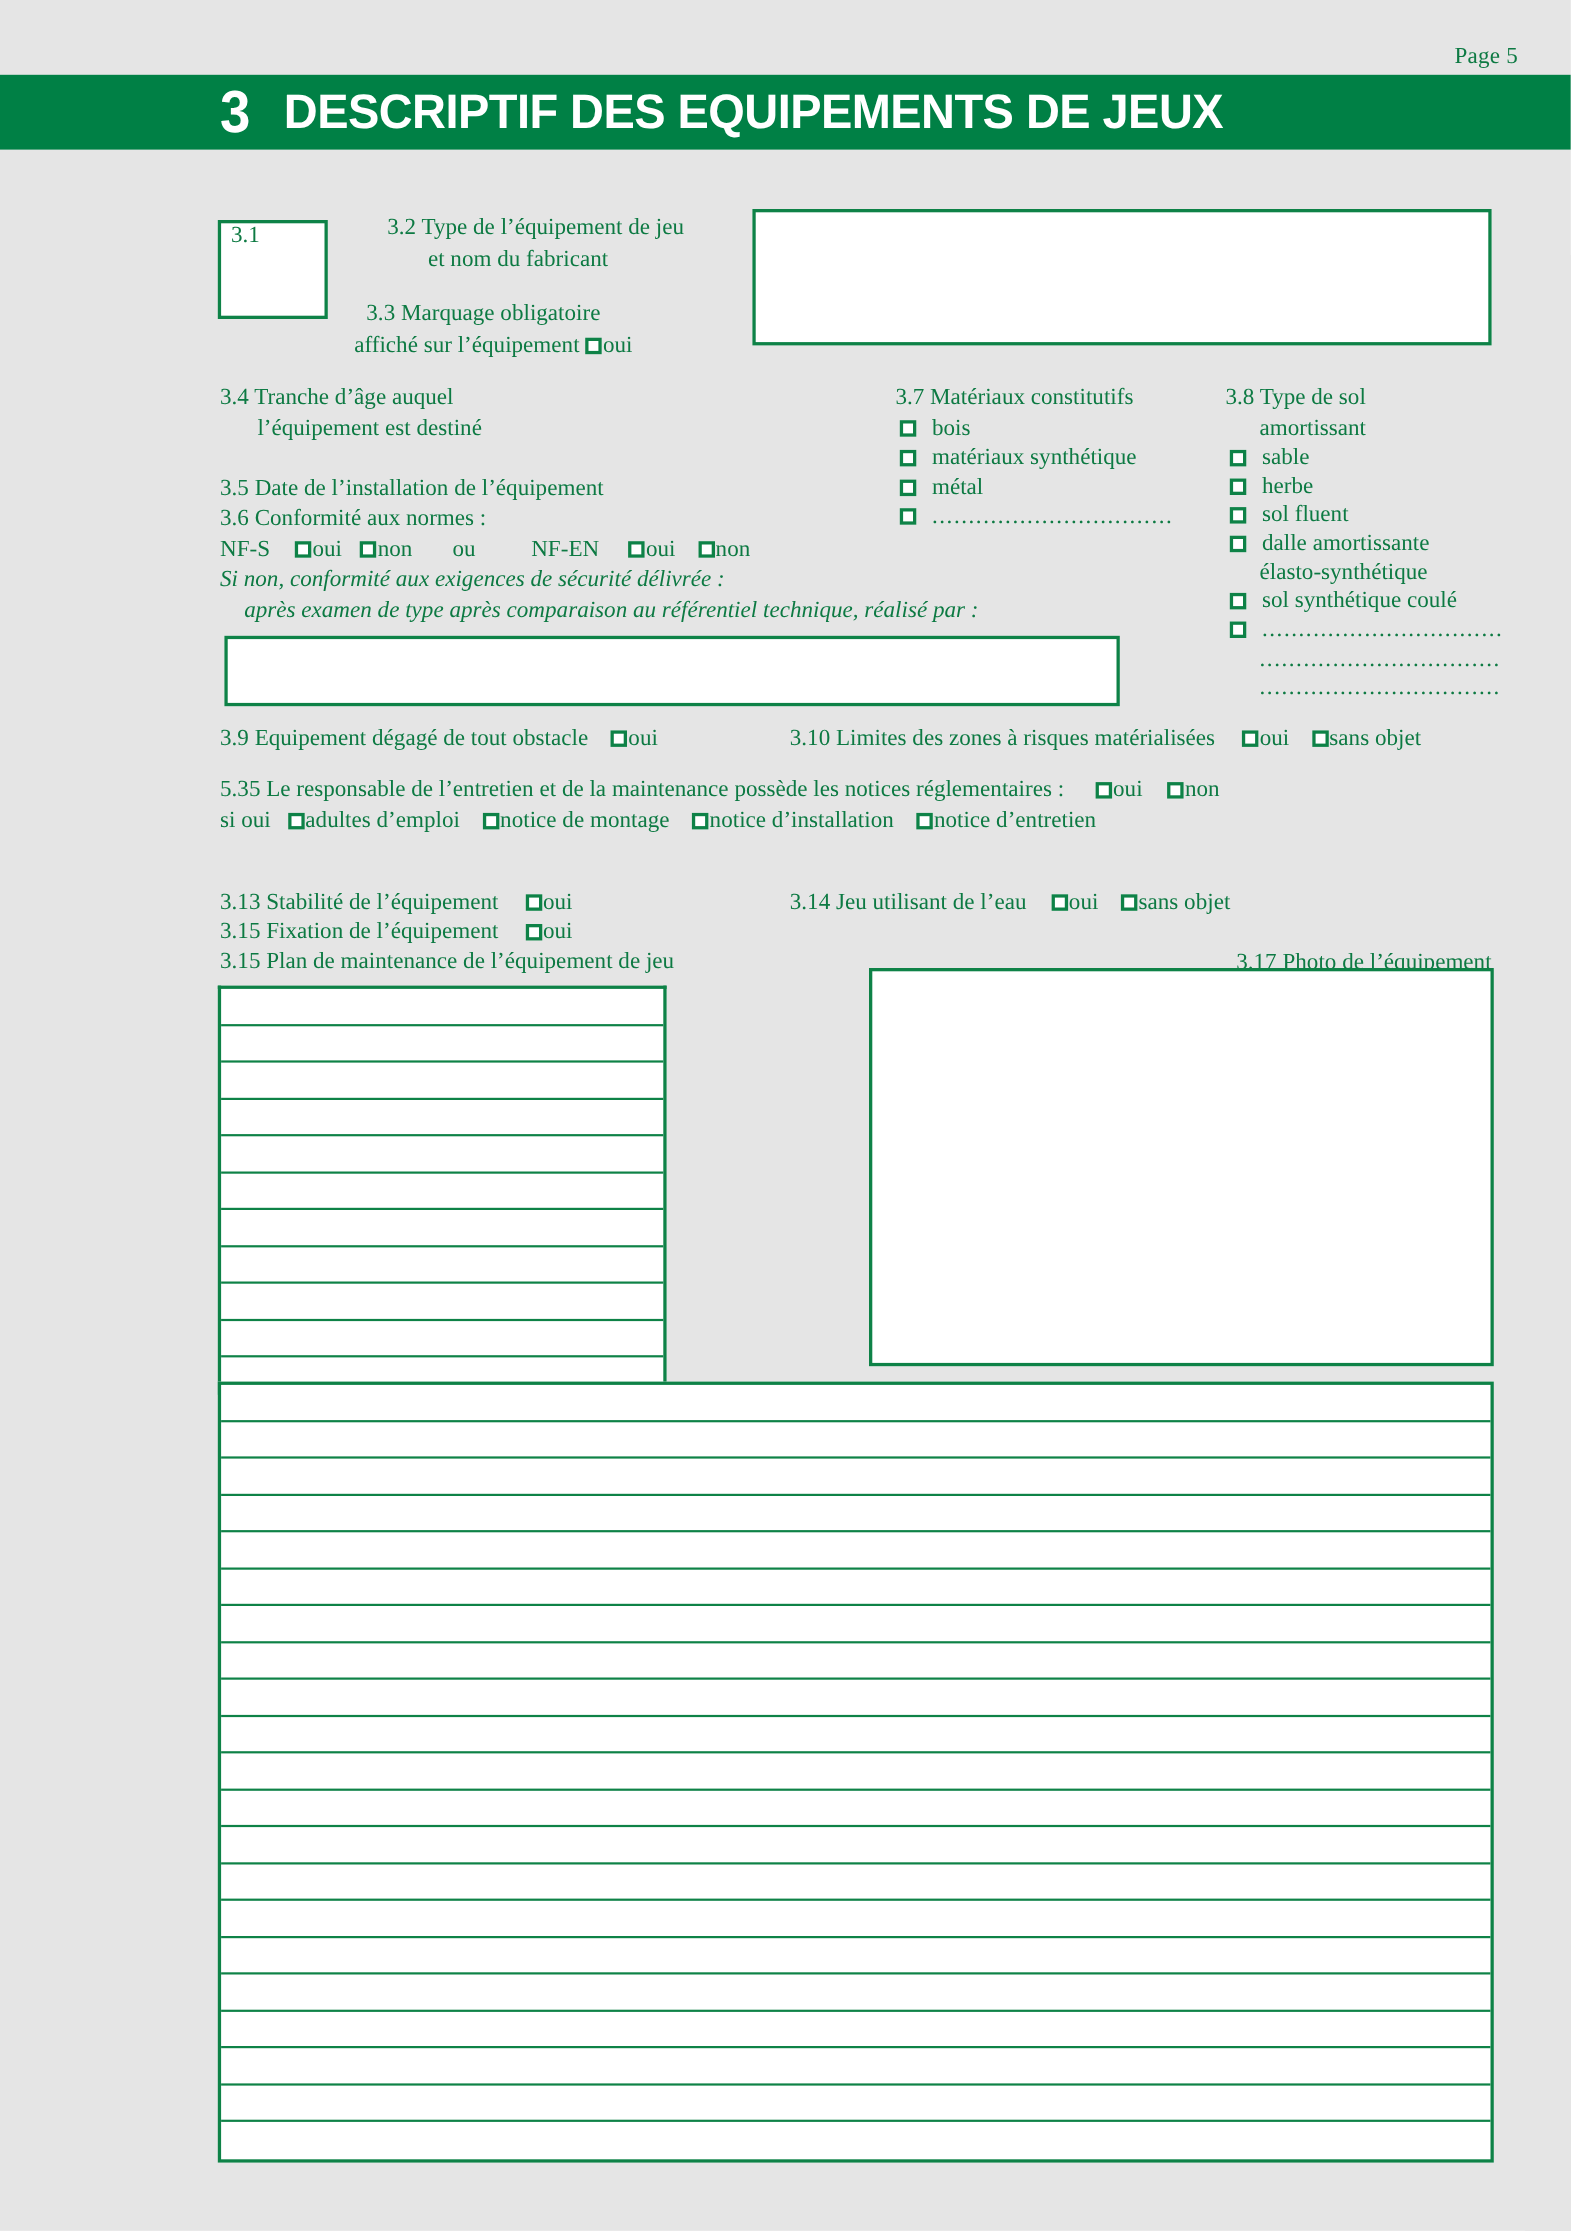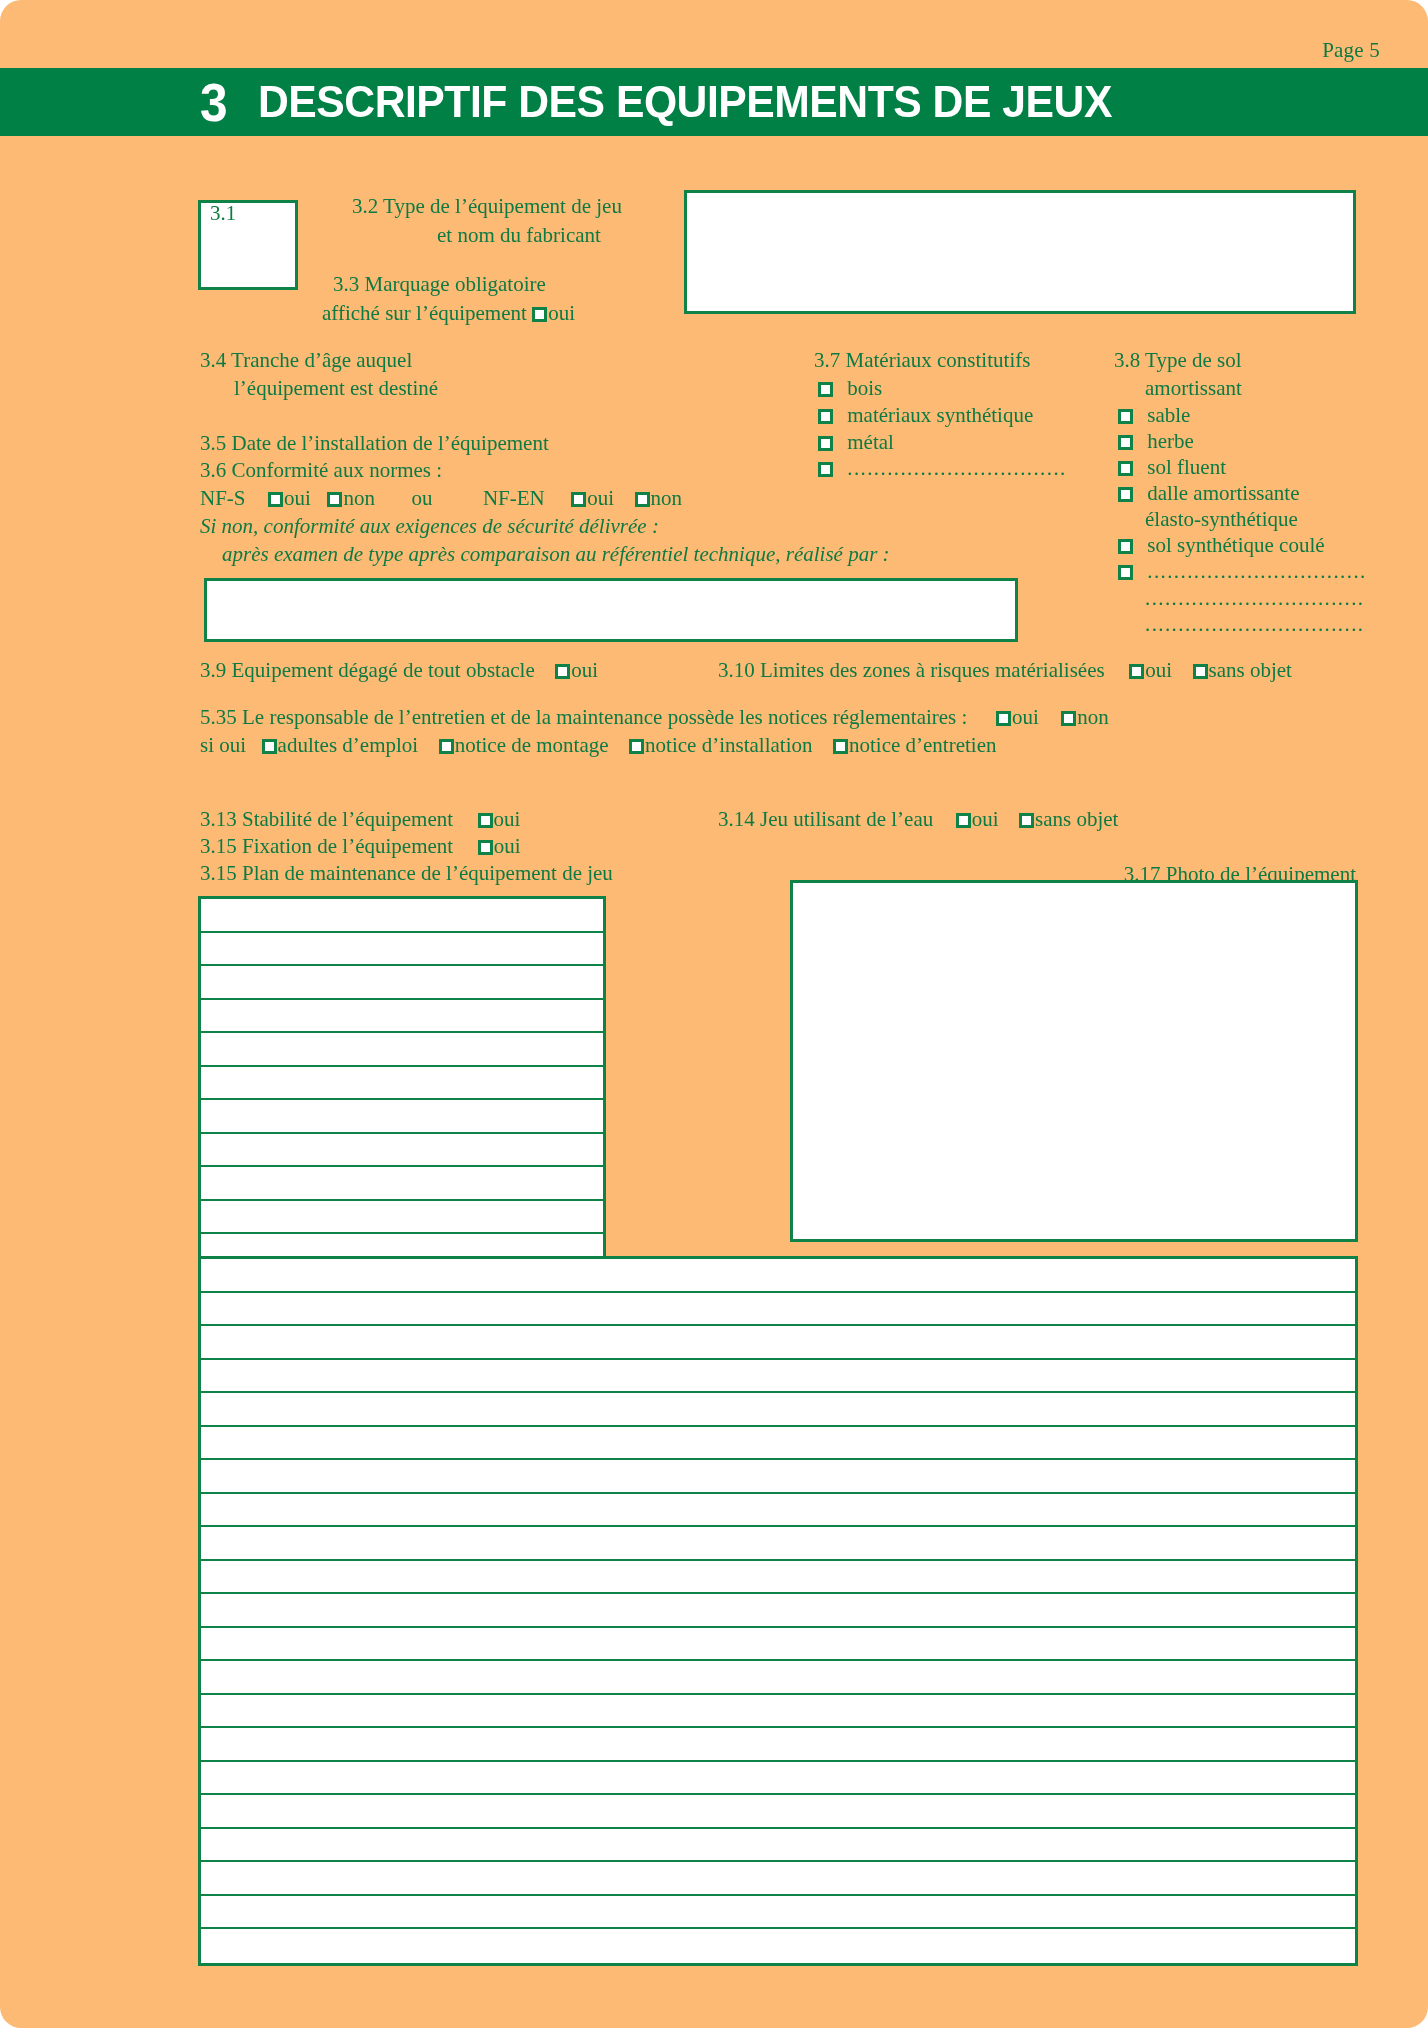--- a/index.html
+++ b/index.html
@@ -10,23 +10,22 @@
     width: 1428px;
     height: 2028px;
     background: #ffffff;
     font-family: "Liberation Serif", serif;
   }
 
   .page {
     position: relative;
     width: 1428px;
     height: 2028px;
-    background: #fdba74;
+    background: #e5e5e5;
     overflow: hidden;
-    border-radius: 21px;
   }
 
   
   .page-number {
     position: absolute;
     top: 38px;
     right: 48px;
     font-size: 21px;
     color: #0d7a43;
     letter-spacing: 0.2px;
@@ -146,21 +145,21 @@
 
   <div class="banner">
     <span class="banner-number">3</span>
     <span class="banner-title">DESCRIPTIF DES EQUIPEMENTS DE JEUX</span>
   </div>
 
   <div class="box" style="left:198px; top:200px; width:100px; height:90px;"></div>
   <div class="txt" style="left:210px; top:203px;">3.1</div>
 
   <div class="txt" style="left:352px; top:196px;">3.2 Type de l’équipement de jeu</div>
-  <div class="txt" style="left:389px; top:225px;margin-left:48px;">et nom du fabricant</div>
+  <div class="txt" style="left:389px; top:225px;">et nom du fabricant</div>
 
   <div class="box" style="left:684px; top:190px; width:672px; height:124px;"></div>
 
   <div class="txt" style="left:333px; top:274px;">3.3  Marquage obligatoire</div>
   <div class="txt" style="left:322px; top:303px;">
     <span>affiché sur l’équipement</span>
     <span class="cb"></span><span>oui</span>
   </div>
 
   <div class="txt" style="left:200px; top:350px;">3.4  Tranche d’âge auquel</div>

